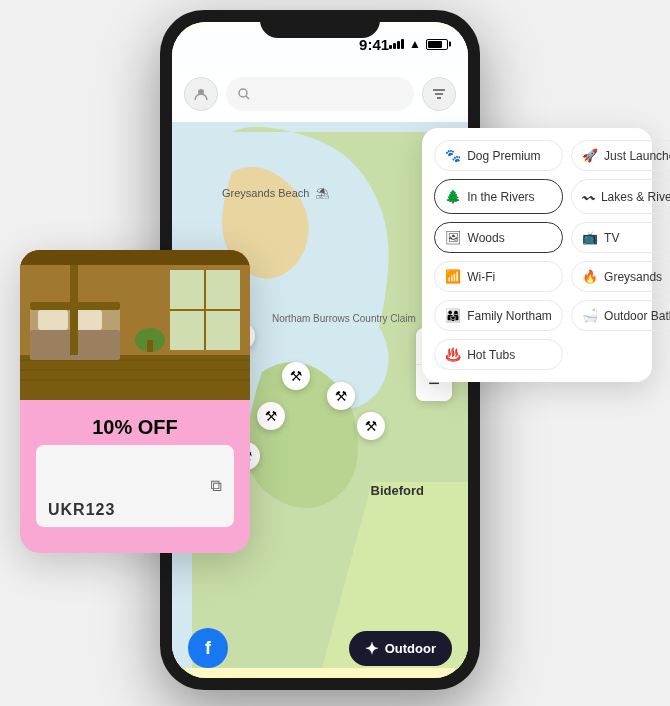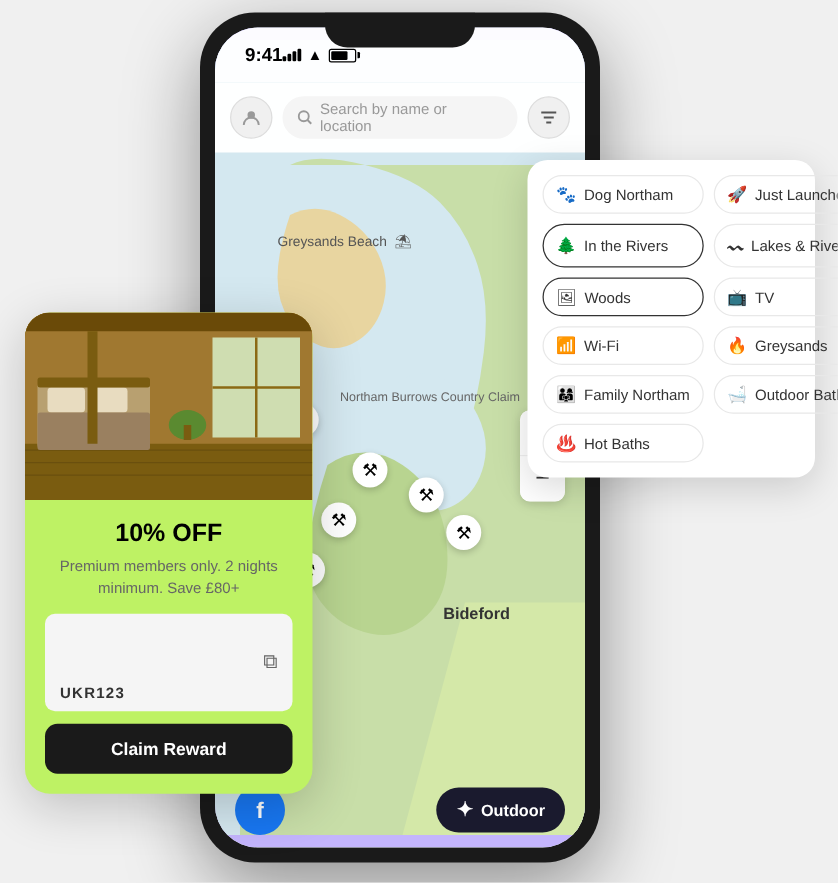--- a/index.html
+++ b/index.html
@@ -43,21 +43,21 @@
     
     .status-bar {
       position: absolute;
       top: 0;
       left: 0;
       right: 0;
       height: 44px;
       background: rgba(255,255,255,0.95);
       display: flex;
       align-items: center;
-      justify-content: flex-start;
+      justify-content: flex-end;
       padding: 0 20px 0 24px;
       z-index: 10;
       border-radius: 34px 34px 0 0;
     }
 
     .status-time {
       font-size: 15px;
       font-weight: 600;
       color: #000;
     }
@@ -173,21 +173,21 @@
       cursor: pointer;
     }
 
     
     .map-area {
       position: absolute;
       top: 0;
       left: 0;
       right: 0;
       bottom: 0;
-      background: #c4b5fd;
+      background: #fef9c3;
     }
 
     
     .map-svg {
       width: 100%;
       height: 100%;
     }
 
     
     .map-label {
@@ -339,21 +339,21 @@
       font-size: 13px;
       flex-shrink: 0;
     }
 
     
     .reward-card {
       position: absolute;
       left: 20px;
       top: 260px;
       width: 230px;
-      background: #bef264;
+      background: #f9a8d4;
       border-radius: 20px;
       box-shadow: 0 10px 40px rgba(0,0,0,0.2);
       overflow: hidden;
       z-index: 15;
     }
 
     .reward-card-image {
       width: 100%;
       height: 150px;
       background: linear-gradient(135deg, #8B5A2B 0%, #A0522D 30%, #CD853F 60%, #DEB887 80%, #F4A460 100%);
@@ -391,21 +391,21 @@
       display: flex;
       align-items: center;
       justify-content: space-between;
       background: #f5f5f5;
       border-radius: 8px;
       padding: 8px 12px;
       margin-bottom: 10px;
     }
 
     .reward-code {
-      font-size: 12px;
+      font-size: 16px;
       font-weight: 600;
       letter-spacing: 1px;
       color: #333;
       margin-top: 48px;
     }
 
     .copy-btn {
       font-size: 16px;
       color: #666;
       cursor: pointer;
@@ -420,21 +420,21 @@
       padding: 12px;
       font-size: 14px;
       font-weight: 600;
       cursor: pointer;
       text-align: center;
     }
 
     
     .bideford-label {
       position: absolute;
-      right: 60px;
+      right: 44px;
       bottom: 180px;
       font-size: 13px;
       font-weight: 600;
       color: #333;
     }
 
     
     .greysands-label {
       position: absolute;
       left: 50px;
@@ -519,21 +519,20 @@
         <svg width="16" height="16" viewBox="0 0 16 16" fill="none">
           <circle cx="8" cy="6" r="3" fill="#999"></circle>
           <path d="M2 14c0-3.3 2.7-6 6-6s6 2.7 6 6" stroke="#999" stroke-width="1.5" fill="none"></path>
         </svg>
       </div>
       <div class="search-input-wrap">
         <svg width="12" height="12" viewBox="0 0 12 12" fill="none">
           <circle cx="5" cy="5" r="4" stroke="#999" stroke-width="1.5"></circle>
           <line x1="8" y1="8" x2="11" y2="11" stroke="#999" stroke-width="1.5"></line>
         </svg>
-        <span>Search by name or location</span>
       </div>
       <div class="filter-btn">
         <svg width="14" height="14" viewBox="0 0 14 14" fill="none">
           <line x1="1" y1="3" x2="13" y2="3" stroke="#555" stroke-width="1.5"></line>
           <line x1="3" y1="7" x2="11" y2="7" stroke="#555" stroke-width="1.5"></line>
           <line x1="5" y1="11" x2="9" y2="11" stroke="#555" stroke-width="1.5"></line>
         </svg>
       </div>
     </div>
 
@@ -551,21 +550,21 @@
       </div>
     </div>
 
   </div>
 </div>
 
 <div class="filter-card" style="position:absolute;right:18px;top:128px;z-index:30;">
 
   <div class="filter-chip">
     <span class="chip-icon">🐾</span>
-    <span>Dog Northam</span>
+    <span>Dog Premium</span>
   </div>
 
   <div class="filter-chip">
     <span class="chip-icon">🚀</span>
     <span>Just Launched</span>
   </div>
 
   <div class="filter-chip active">
     <span class="chip-icon">🌲</span>
     <span>In the Rivers</span>
@@ -601,21 +600,21 @@
     <span>Family Northam</span>
   </div>
 
   <div class="filter-chip">
     <span class="chip-icon">🛁</span>
     <span>Outdoor Baths</span>
   </div>
 
   <div class="filter-chip">
     <span class="chip-icon">♨️</span>
-    <span>Hot Baths</span>
+    <span>Hot Tubs</span>
   </div>
 </div>
 
 <div class="reward-card" style="position:absolute;left:20px;top:250px;z-index:30;">
   <div class="reward-card-image">
     
     <svg class="room-svg" viewBox="0 0 230 150" xmlns="http://www.w3.org/2000/svg">
 
       <rect width="230" height="150" fill="#8B6914"></rect>
 
@@ -642,21 +641,18 @@
 
       <rect y="0" width="230" height="15" fill="#6a4a08"></rect>
       <rect x="50" y="15" width="8" height="90" fill="#7a5c10"></rect>
 
       <ellipse cx="130" cy="90" rx="15" ry="12" fill="#5a8a30"></ellipse>
       <rect x="127" y="90" width="6" height="12" fill="#7a5c10"></rect>
     </svg>
   </div>
   <div class="reward-card-body">
     <div class="reward-discount">10% OFF</div>
-    <div class="reward-desc">Premium members only.
-2 nights minimum. Save £80+</div>
     <div class="reward-code-row">
       <span class="reward-code">UKR123</span>
       <span class="copy-btn">⧉</span>
     </div>
-    <button class="claim-btn">Claim Reward</button>
   </div>
 </div>
 
 </body></html>

